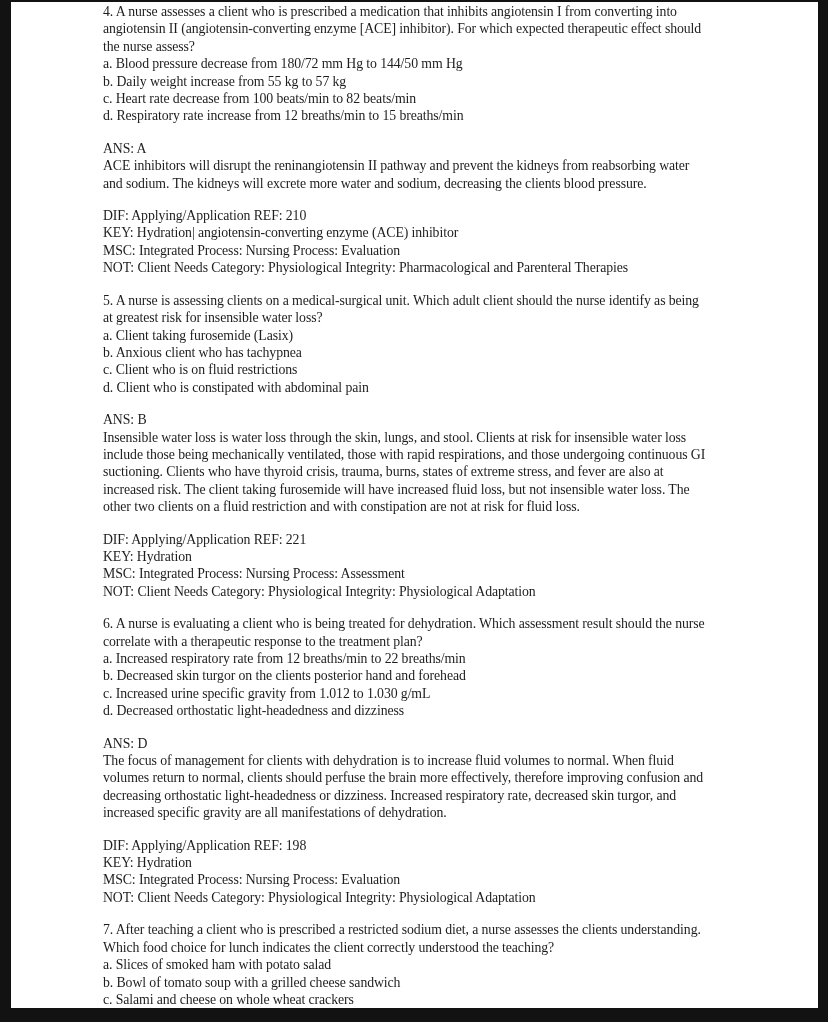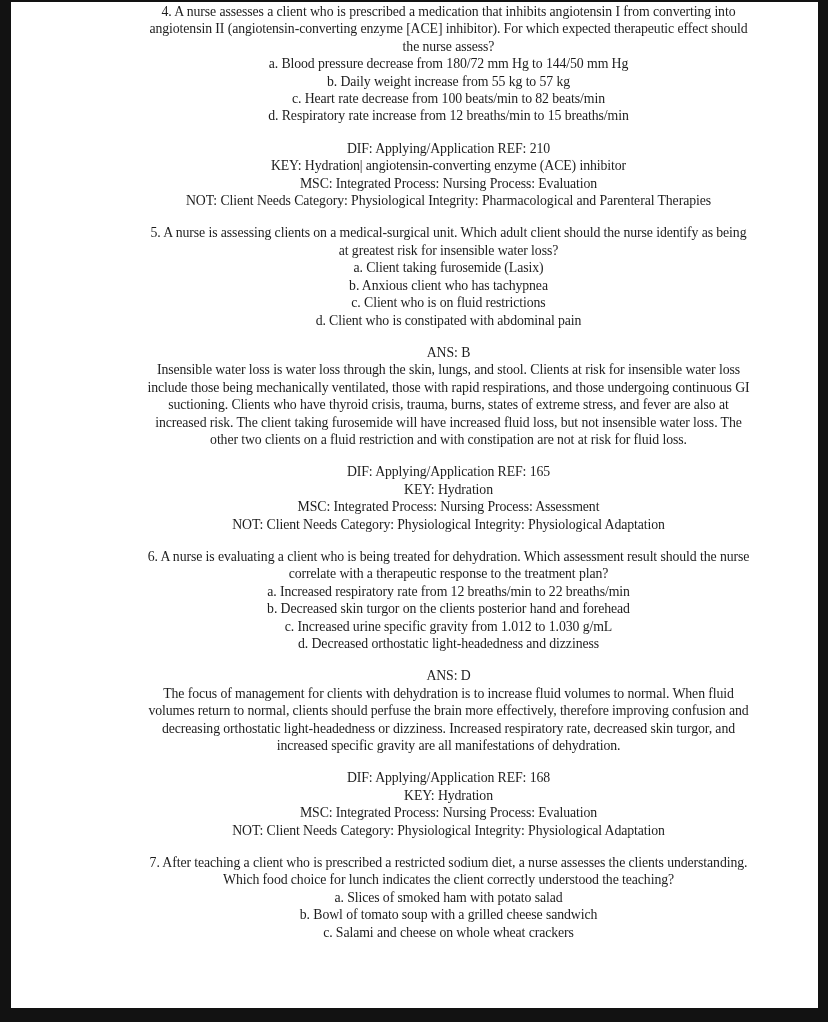--- a/index.html
+++ b/index.html
@@ -27,67 +27,69 @@
     padding: 1px 24px 0 76px;
     font-family: "Liberation Serif", "DejaVu Serif", serif;
     font-size: 13.8px;
     line-height: 17.4px;
     color: #1d1d1d;
     letter-spacing: -0.1px;
   }
   .block {
     white-space: pre;
     margin: 0 0 15px 16px;
-    text-align: center;
   }
 </style>
 </head>
 <body>
 
 <div class="page">
   <div class="content">
     <div class="block">4. A nurse assesses a client who is prescribed a medication that inhibits angiotensin I from converting into
 angiotensin II (angiotensin-converting enzyme [ACE] inhibitor). For which expected therapeutic effect should
 the nurse assess?
 a. Blood pressure decrease from 180/72 mm Hg to 144/50 mm Hg
 b. Daily weight increase from 55 kg to 57 kg
 c. Heart rate decrease from 100 beats/min to 82 beats/min
 d. Respiratory rate increase from 12 breaths/min to 15 breaths/min</div>
+    <div class="block">ANS: A
+ACE inhibitors will disrupt the reninangiotensin II pathway and prevent the kidneys from reabsorbing water
+and sodium. The kidneys will excrete more water and sodium, decreasing the clients blood pressure.</div>
     <div class="block">DIF: Applying/Application REF: 210
 KEY: Hydration| angiotensin-converting enzyme (ACE) inhibitor
 MSC: Integrated Process: Nursing Process: Evaluation
 NOT: Client Needs Category: Physiological Integrity: Pharmacological and Parenteral Therapies</div>
     <div class="block">5. A nurse is assessing clients on a medical-surgical unit. Which adult client should the nurse identify as being
 at greatest risk for insensible water loss?
 a. Client taking furosemide (Lasix)
 b. Anxious client who has tachypnea
 c. Client who is on fluid restrictions
 d. Client who is constipated with abdominal pain</div>
     <div class="block">ANS: B
 Insensible water loss is water loss through the skin, lungs, and stool. Clients at risk for insensible water loss
 include those being mechanically ventilated, those with rapid respirations, and those undergoing continuous GI
 suctioning. Clients who have thyroid crisis, trauma, burns, states of extreme stress, and fever are also at
 increased risk. The client taking furosemide will have increased fluid loss, but not insensible water loss. The
 other two clients on a fluid restriction and with constipation are not at risk for fluid loss.</div>
-    <div class="block">DIF: Applying/Application REF: 165
+    <div class="block">DIF: Applying/Application REF: 221
 KEY: Hydration
 MSC: Integrated Process: Nursing Process: Assessment
 NOT: Client Needs Category: Physiological Integrity: Physiological Adaptation</div>
     <div class="block">6. A nurse is evaluating a client who is being treated for dehydration. Which assessment result should the nurse
 correlate with a therapeutic response to the treatment plan?
 a. Increased respiratory rate from 12 breaths/min to 22 breaths/min
 b. Decreased skin turgor on the clients posterior hand and forehead
 c. Increased urine specific gravity from 1.012 to 1.030 g/mL
 d. Decreased orthostatic light-headedness and dizziness</div>
     <div class="block">ANS: D
 The focus of management for clients with dehydration is to increase fluid volumes to normal. When fluid
 volumes return to normal, clients should perfuse the brain more effectively, therefore improving confusion and
 decreasing orthostatic light-headedness or dizziness. Increased respiratory rate, decreased skin turgor, and
 increased specific gravity are all manifestations of dehydration.</div>
-    <div class="block">DIF: Applying/Application REF: 168
+    <div class="block">DIF: Applying/Application REF: 198
 KEY: Hydration
 MSC: Integrated Process: Nursing Process: Evaluation
 NOT: Client Needs Category: Physiological Integrity: Physiological Adaptation</div>
     <div class="block">7. After teaching a client who is prescribed a restricted sodium diet, a nurse assesses the clients understanding.
 Which food choice for lunch indicates the client correctly understood the teaching?
 a. Slices of smoked ham with potato salad
 b. Bowl of tomato soup with a grilled cheese sandwich
 c. Salami and cheese on whole wheat crackers</div>
   </div>
 </div>

